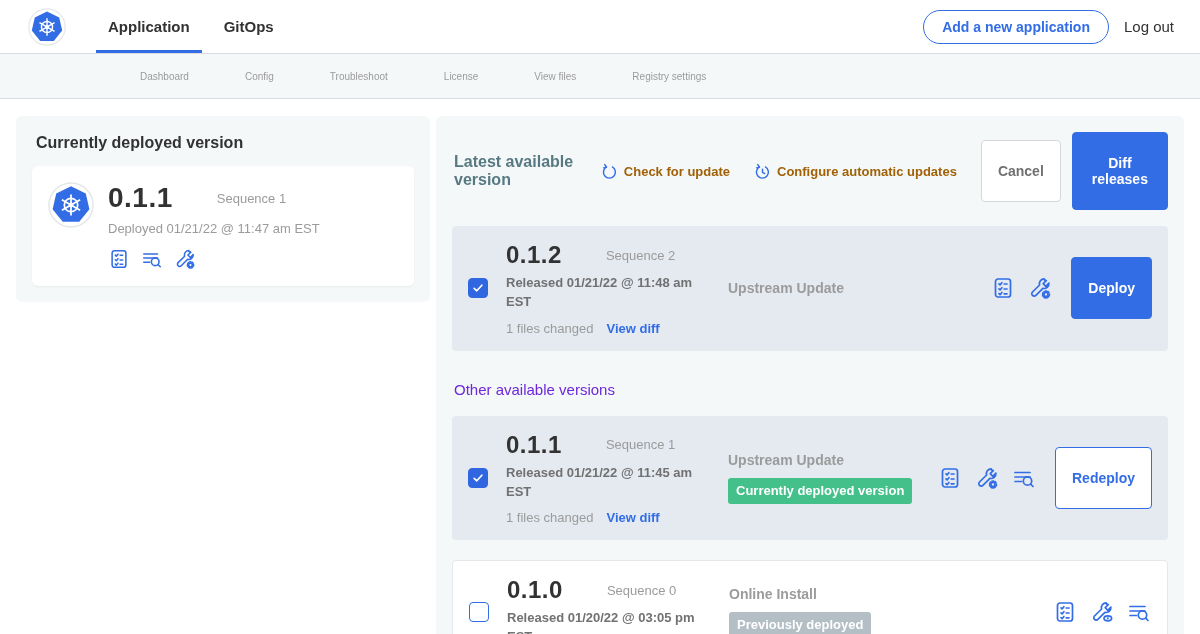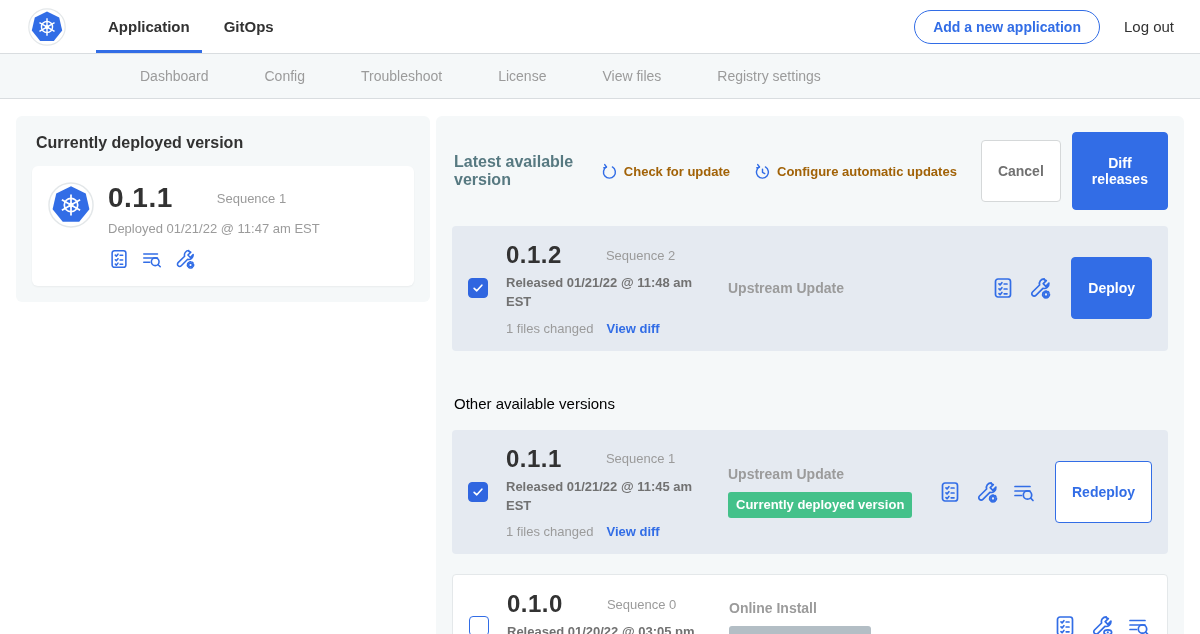--- a/index.html
+++ b/index.html
@@ -11,27 +11,27 @@
     display:flex; align-items:center; padding:0 26px 0 28px; }
   .brand-logo { width:38px; height:38px; margin-right:30px; flex:none; }
   .top-tab { position:relative; height:50px; display:flex; align-items:center;
     padding:0 12px; font-size:15px; font-weight:bold; color:#323232; cursor:pointer; margin-right:10px; }
   .top-tab.active::after { content:""; position:absolute; left:0; right:0; bottom:-1px;
     height:3px; background:#326DE6; }
   .topnav-spacer { flex:1; }
   .add-app-btn { border:1.5px solid #326DE6; background:#fff; color:#326DE6;
     font-weight:bold; font-size:14px; border-radius:17px; padding:8px 18px; cursor:pointer;
     font-family:"Liberation Sans", sans-serif; }
-  .logout { margin-left:24px; font-size:15px; color:#323232; cursor:pointer; }
+  .logout { margin-left:15px; font-size:15px; color:#323232; cursor:pointer; }
 
   
   .subnav { height:45px; background:#F5F8F9; border-bottom:1px solid #d9dde0;
     display:flex; align-items:stretch; padding-left:112px; }
   .subnav-item { position:relative; display:flex; align-items:center; padding:0 28px;
-    font-size:14px; color:#9B9B9B; cursor:pointer; }
+    font-size:10px; color:#9B9B9B; cursor:pointer; }
   .subnav-item.active { color:#323232; font-weight:bold; }
   .subnav-item.active::after { content:""; position:absolute; left:22px; right:22px;
     bottom:0; height:3px; background:#326DE6; }
 
   
   .main { display:flex; align-items:flex-start; gap:6px; padding:17px 16px; }
 
   .left-panel { width:414px; flex:none; background:#F5F8F9; border-radius:6px; padding:16px; }
   .left-title { font-size:16px; font-weight:bold; color:#323232; margin:2px 0 14px 4px; }
   .deployed-card { background:#fff; border-radius:6px; padding:16px;
@@ -70,21 +70,21 @@
   .view-diff { color:#326DE6; font-weight:bold; margin-left:13px; cursor:pointer; }
   .mid-col { flex:1; padding-left:24px; }
   .source { font-size:14px; font-weight:bold; color:#9B9B9B; }
   .badge { display:inline-block; margin-top:10px; padding:5px 8px 6px; border-radius:3px;
     color:#fff; font-size:13px; font-weight:bold; }
   .badge.green { background:#44C18A; }
   .badge.gray { background:#B3BEC5; }
   .actions { display:flex; align-items:center; gap:13px; }
   .actions .btn { margin-left:6px; }
 
-  .other-title { font-size:15px; color:#000000; margin:44px 2px 18px; }
+  .other-title { font-size:15px; color:#6d28d9; margin:30px 2px 18px; }
   .row-gap { margin-top:20px; }
 
   .icon { display:inline-block; cursor:pointer; line-height:0; }
   .icon svg { display:block; }
 </style>
 </head>
 <body>
 
 <div class="topnav">
   <span class="brand-logo icon">

